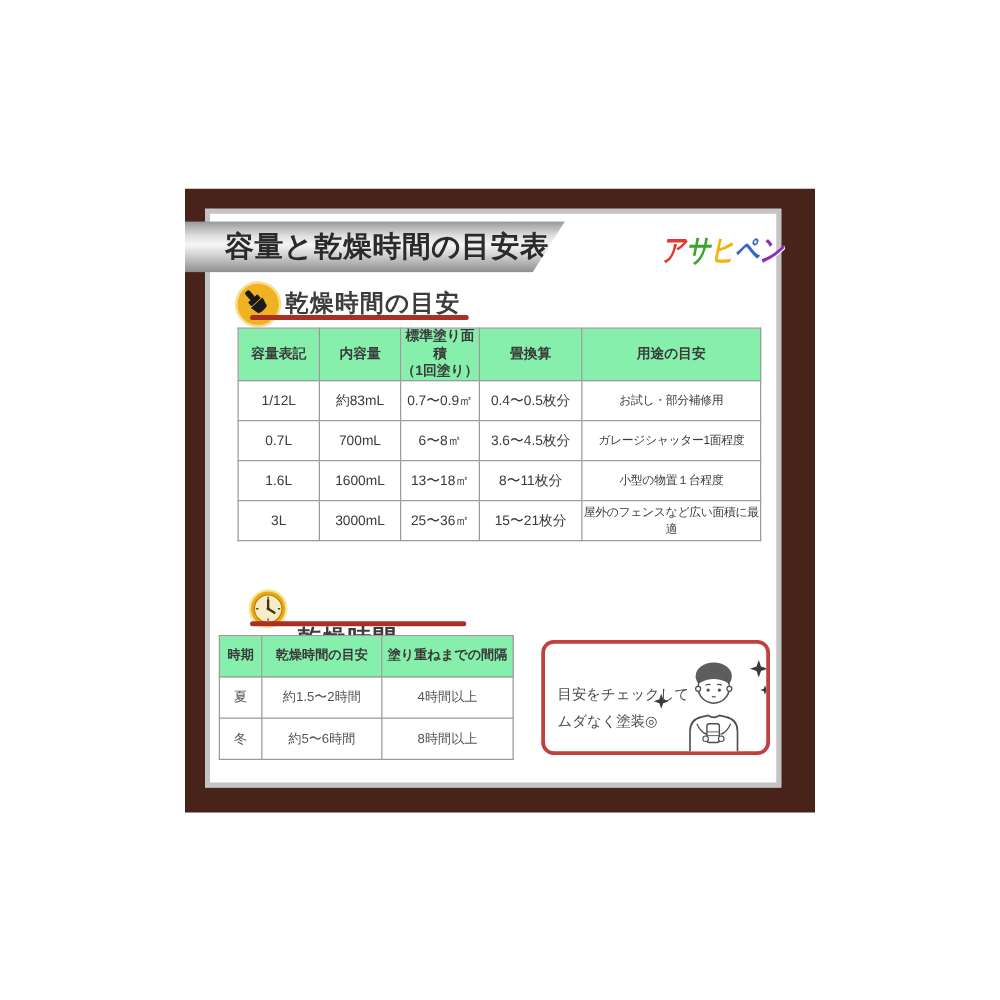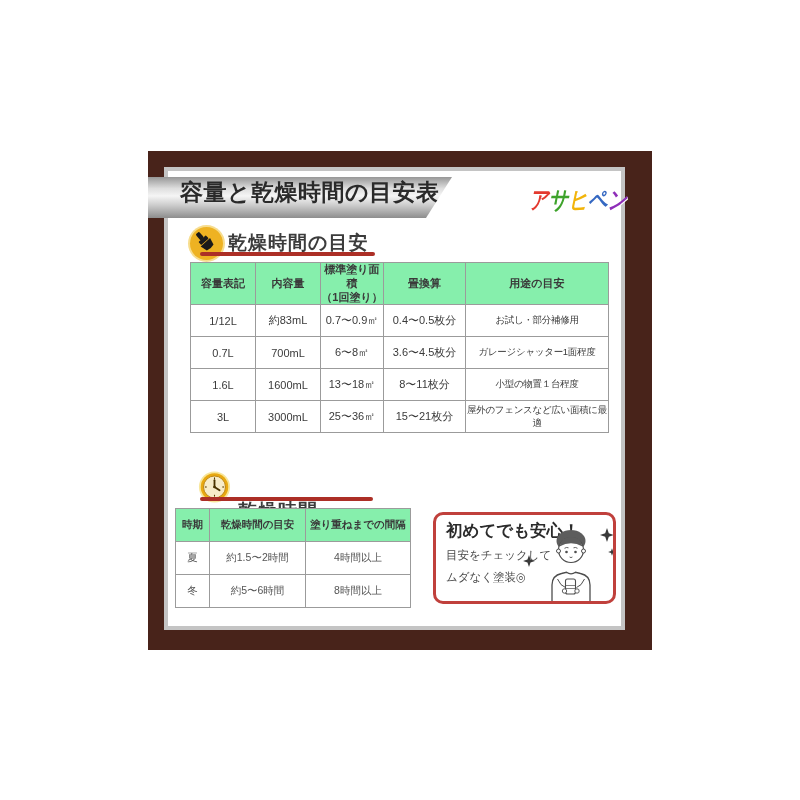--- a/index.html
+++ b/index.html
@@ -11,21 +11,21 @@
   .frame { position:absolute; left:148px; top:151px; width:504px; height:499px; background:#48231a; }
 
   
   .card { position:absolute; left:164px; top:167px; width:461px; height:463px;
           background:#ffffff; border:4px solid #c4c4c4; }
 
   
   .banner { position:absolute; left:148px; top:177px; width:304px; height:41px;
     background:linear-gradient(180deg,#979797 0%,#dedede 28%,#f5f5f5 46%,#cecece 68%,#8d8d8d 100%);
     clip-path:polygon(0 0,100% 0,calc(100% - 26px) 100%,0 100%);
-    display:flex; }
+    display:flex; align-items:center; }
   .banner-title { padding-left:32px; font-size:23px; font-weight:bold; color:#2a2a2a; letter-spacing:0.5px; }
 
   
   .logo { position:absolute; left:534px; top:184px; font-size:24px; font-weight:bold;
     transform:skewX(-12deg) scaleX(0.8); transform-origin:left top; white-space:nowrap;
     text-shadow:1px 1px 0 #ffffff; }
 
   
   .icon-circle { position:absolute; width:33px; height:33px; border-radius:50%; background:#eeb222;
     display:flex; align-items:center; justify-content:center; }
@@ -180,21 +180,20 @@
         </tr>
         <tr>
           <td>冬</td>
           <td>約5〜6時間</td>
           <td>8時間以上</td>
         </tr>
       </tbody>
   </table>
 
   <div class="callout">
-    <div class="callout-title">初めてでも安心！</div>
     <div class="callout-line1">目安をチェックして</div>
     <div class="callout-line2">ムダなく塗装◎</div>
     <svg class="person-svg" width="94" height="84" viewBox="0 0 94 84">
 
       <g fill="#3a3a3a">
         <path transform="translate(7,42) scale(0.85)" d="M0,-7 L1.8,-1.8 L7,0 L1.8,1.8 L0,7 L-1.8,1.8 L-7,0 L-1.8,-1.8 Z"></path>
         <path transform="translate(85,16)" d="M0,-7 L1.8,-1.8 L7,0 L1.8,1.8 L0,7 L-1.8,1.8 L-7,0 L-1.8,-1.8 Z"></path>
         <path transform="translate(90,33) scale(0.55)" d="M0,-7 L1.8,-1.8 L7,0 L1.8,1.8 L0,7 L-1.8,1.8 L-7,0 L-1.8,-1.8 Z"></path>
       </g>
 

